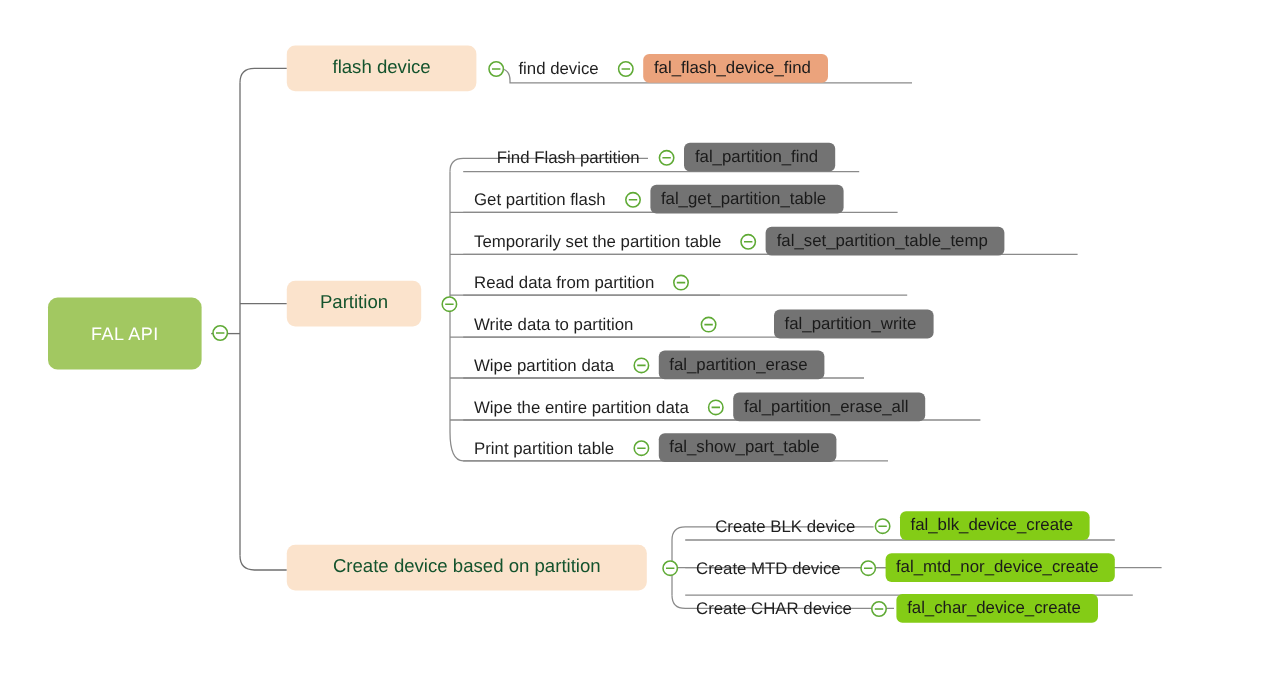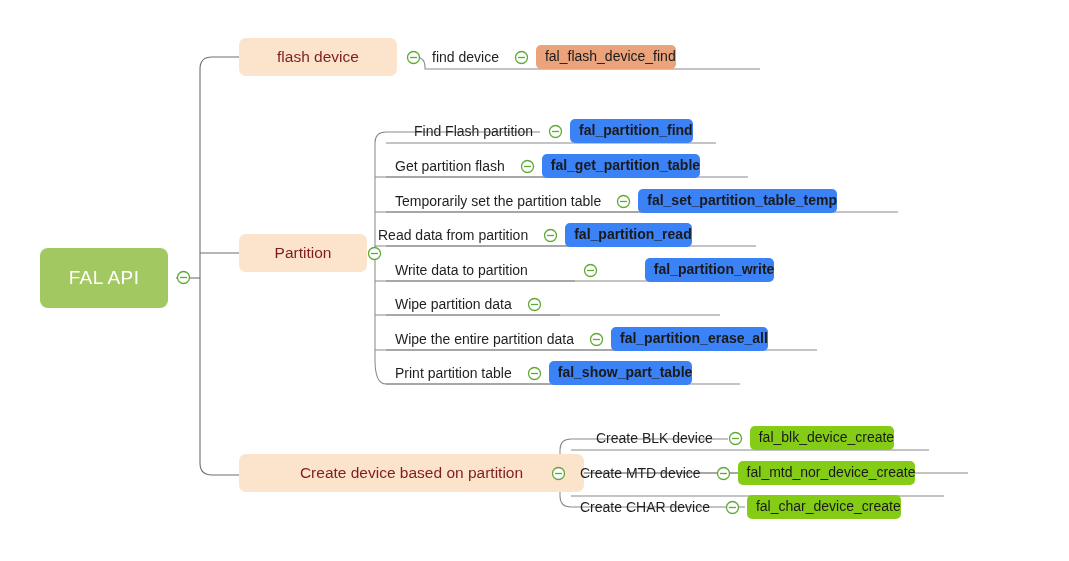--- a/index.html
+++ b/index.html
@@ -48,62 +48,62 @@
     width: 128px;
     height: 60px;
     background: #a2c861;
     border-radius: 8px;
     display: flex;
     align-items: center;
     justify-content: center;
   }
   .root-label {
     color: #ffffff;
-    font-size: 19px;
+    font-size: 15px;
     letter-spacing: 0.4px;
   }
 
   
   .branch-node {
     background: #fbe3cc;
     border-radius: 7px;
     display: flex;
     align-items: center;
     justify-content: center;
     height: 38px;
     font-size: 15.5px;
-    color: #7f1d1d;
+    color: #14532d;
     padding: 0 14px;
   }
   .branch-flash   { left: 239px; top: 38px;  width: 158px; }
-  .branch-part    { left: 239px; top: 234px; width: 128px; }
-  .branch-create  { left: 239px; top: 454px; width: 345px; }
+  .branch-part    { left: 239px; top: 234px; width: 112px; }
+  .branch-create  { left: 239px; top: 454px; width: 300px; }
 
   
   .leaf {
     position: absolute;
     height: 26px;
     display: flex;
     align-items: center;
     white-space: nowrap;
   }
   .leaf-label {
     font-size: 14px;
     color: #1f1f1f;
     padding-right: 8px;
   }
   .chip {
     border-radius: 5px;
-    padding: 3px 0 4px 9px;
+    padding: 3px 14px 4px 9px;
     font-size: 14px;
     color: #1a1a1a;
     line-height: 1.15;
   }
   .chip-salmon { background: #eba37c; }
-  .chip-pink   { background: #3b82f6; font-weight: bold; }
+  .chip-pink   { background: #737373; }
   .chip-green  { background: #84cc16; }
 
   
   .collapse-icon {
     display: inline-flex;
     align-items: center;
     justify-content: center;
     width: 15px;
     height: 15px;
     flex: 0 0 15px;
@@ -229,29 +229,28 @@
     <span class="leaf-label">Temporarily set the partition table</span>
     <span class="collapse-icon">
       <svg width="15" height="15" viewBox="0 0 15 15">
           <circle cx="7.5" cy="7.5" r="6" fill="#fff" stroke="#5faa35" stroke-width="1.3"></circle>
           <line x1="4" y1="7.5" x2="11" y2="7.5" stroke="#5faa35" stroke-width="1.3"></line>
         </svg>
     </span>
     <span class="chip chip-pink">fal_set_partition_table_temp</span>
   </div>
 
-  <div class="leaf" style="left:378px;top:222px;">
+  <div class="leaf" style="left:395px;top:222px;">
     <span class="leaf-label">Read data from partition</span>
     <span class="collapse-icon">
       <svg width="15" height="15" viewBox="0 0 15 15">
           <circle cx="7.5" cy="7.5" r="6" fill="#fff" stroke="#5faa35" stroke-width="1.3"></circle>
           <line x1="4" y1="7.5" x2="11" y2="7.5" stroke="#5faa35" stroke-width="1.3"></line>
         </svg>
     </span>
-    <span class="chip chip-pink">fal_partition_read</span>
   </div>
 
   <div class="leaf" style="left:395px;top:257px;gap:40px;">
     <span class="leaf-label">Write data to partition</span>
     <span class="collapse-icon">
       <svg width="15" height="15" viewBox="0 0 15 15">
           <circle cx="7.5" cy="7.5" r="6" fill="#fff" stroke="#5faa35" stroke-width="1.3"></circle>
           <line x1="4" y1="7.5" x2="11" y2="7.5" stroke="#5faa35" stroke-width="1.3"></line>
         </svg>
     </span>
@@ -259,20 +258,21 @@
   </div>
 
   <div class="leaf" style="left:395px;top:291px;">
     <span class="leaf-label">Wipe partition data</span>
     <span class="collapse-icon">
       <svg width="15" height="15" viewBox="0 0 15 15">
           <circle cx="7.5" cy="7.5" r="6" fill="#fff" stroke="#5faa35" stroke-width="1.3"></circle>
           <line x1="4" y1="7.5" x2="11" y2="7.5" stroke="#5faa35" stroke-width="1.3"></line>
         </svg>
     </span>
+    <span class="chip chip-pink">fal_partition_erase</span>
   </div>
 
   <div class="leaf" style="left:395px;top:360px;">
     <span class="leaf-label">Print partition table</span>
     <span class="collapse-icon">
       <svg width="15" height="15" viewBox="0 0 15 15">
           <circle cx="7.5" cy="7.5" r="6" fill="#fff" stroke="#5faa35" stroke-width="1.3"></circle>
           <line x1="4" y1="7.5" x2="11" y2="7.5" stroke="#5faa35" stroke-width="1.3"></line>
         </svg>
     </span>

